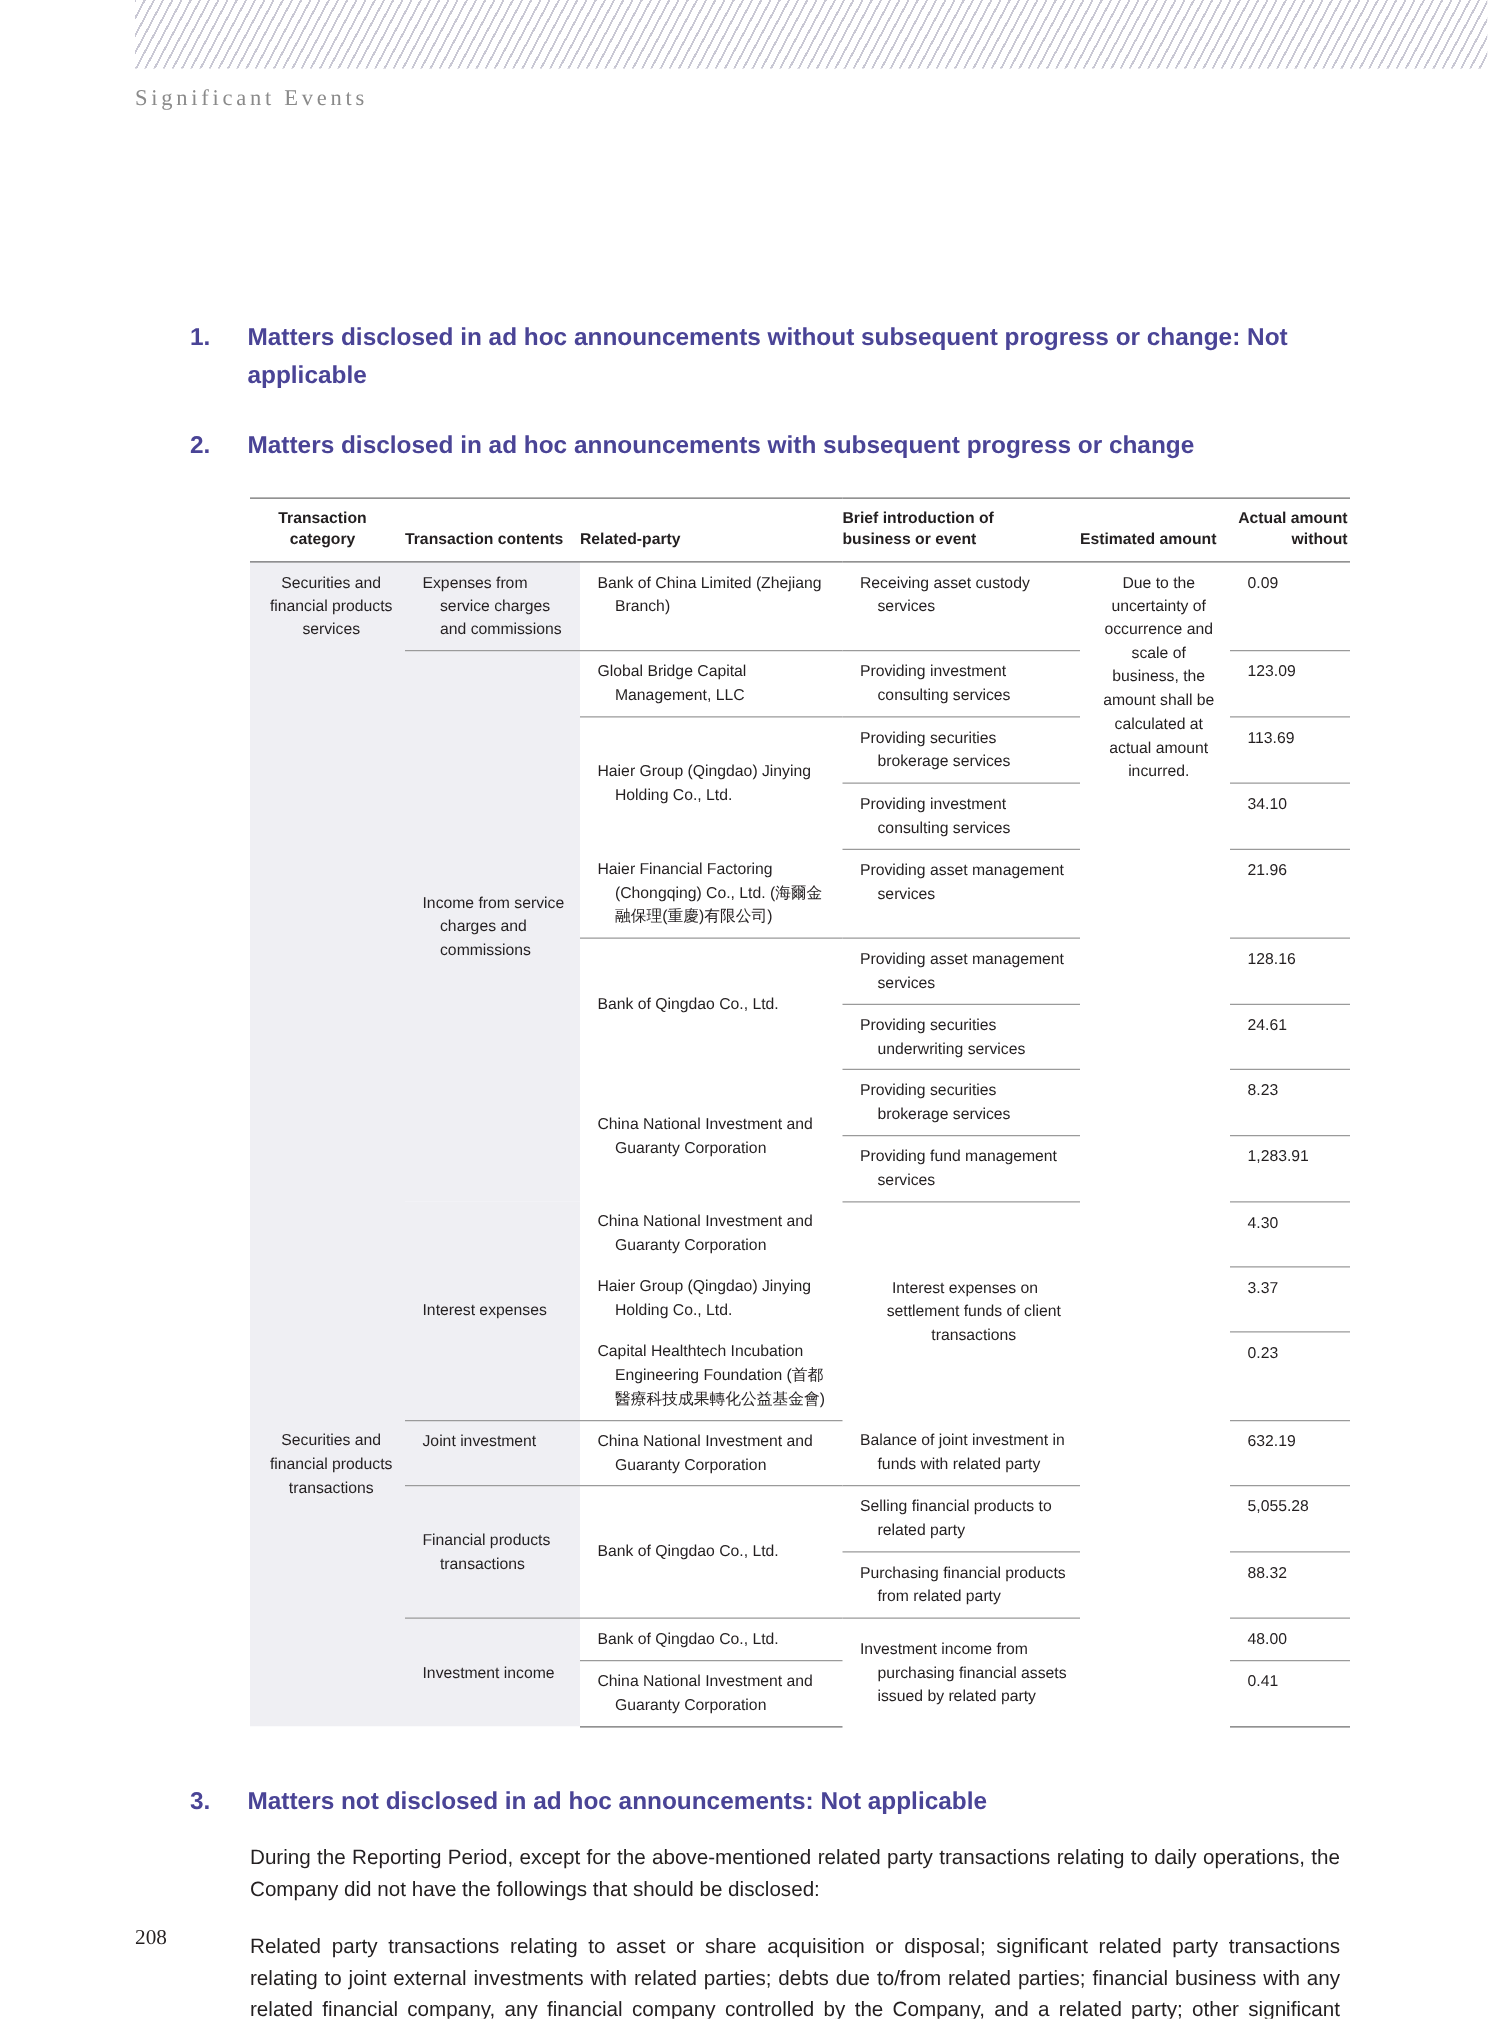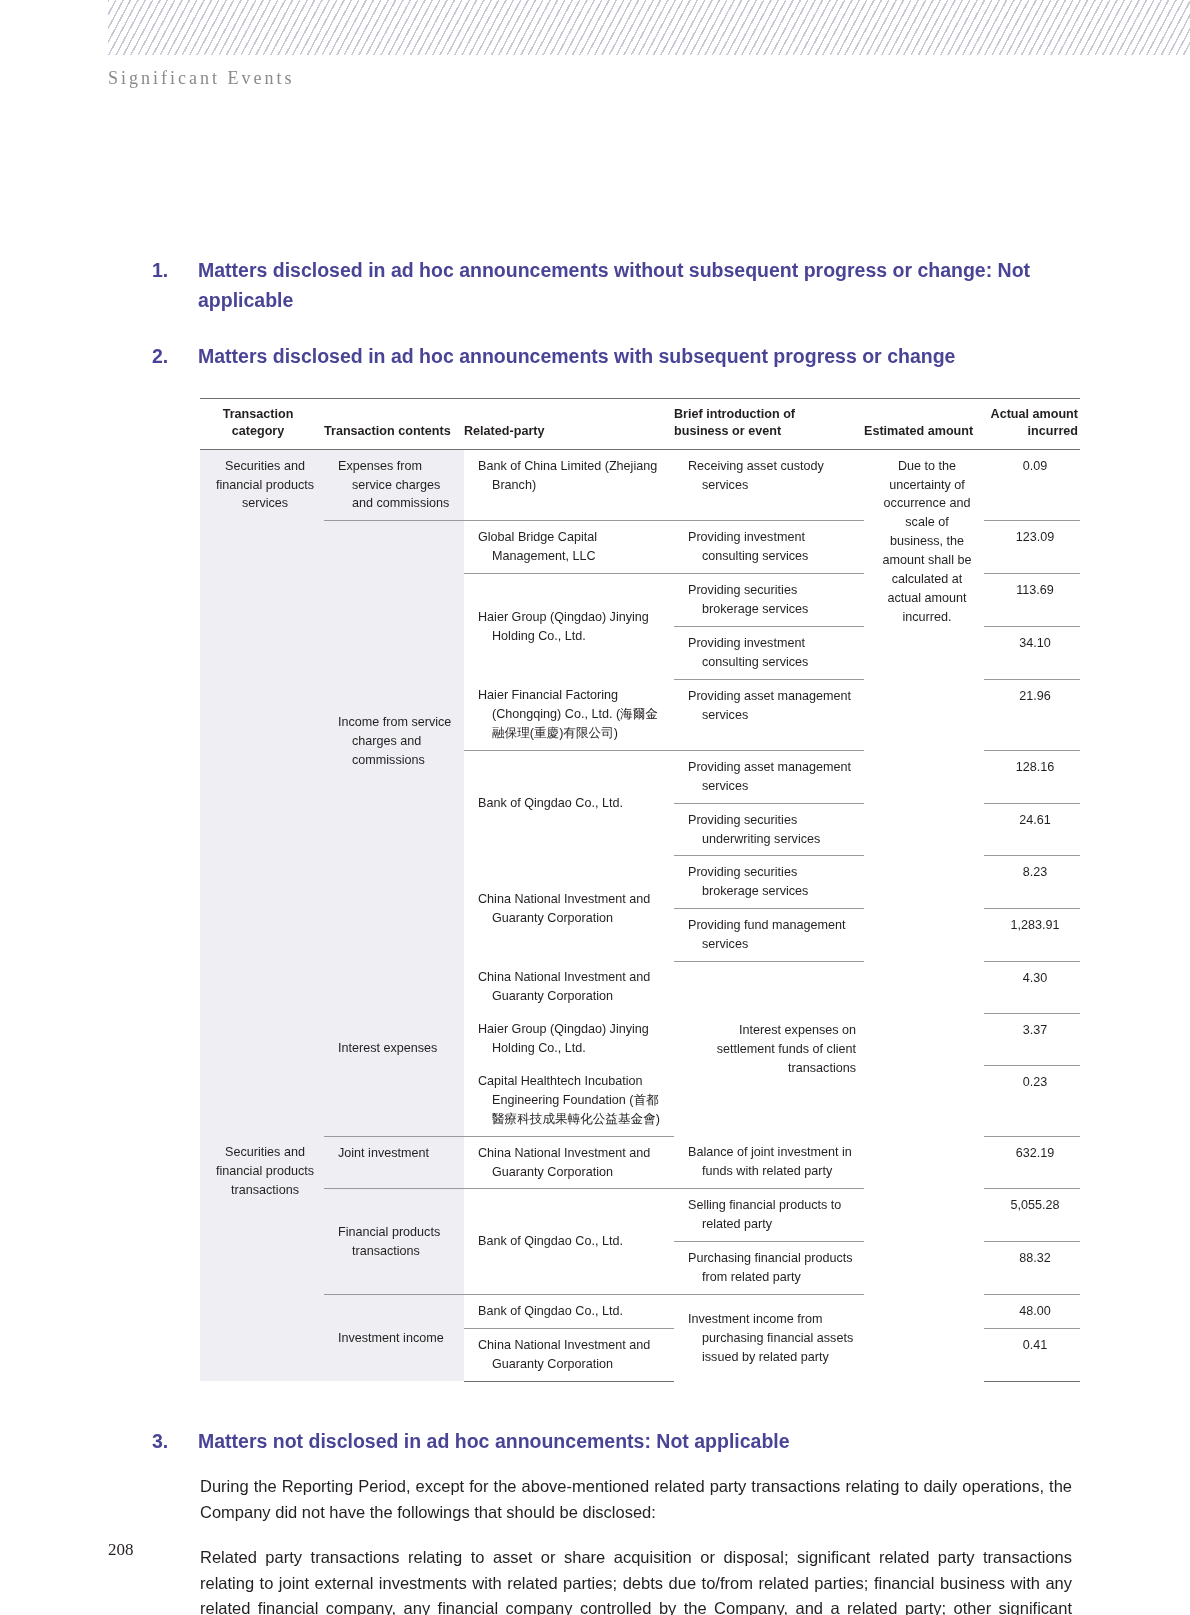--- a/index.html
+++ b/index.html
@@ -121,21 +121,21 @@
     padding-left: 0;
     padding-right: 10px;
   }
   td.est-cell {
     text-align: center;
     vertical-align: middle;
     padding: 0 12px;
     line-height: 1.6;
   }
   td.act-cell {
-    text-align: center;
+    text-align: left;
     padding-right: 2px;
     vertical-align: middle;
   }
   td.party-cell { padding-right: 12px; }
   td.brief-cell { padding-right: 10px; }
 
   .hang {
     padding-left: 14px;
     text-indent: -14px;
   }
@@ -201,21 +201,21 @@
           <th style="text-align:center;">Transaction category</th>
           <th>Transaction contents</th>
           <th>Related-party</th>
           <th>
             <span>Brief introduction of</span><br>
             <span>business or event</span>
           </th>
           <th style="">Estimated amount</th>
           <th class="num-col">
             <span>Actual amount</span><br>
-            <span>incurred</span>
+            <span>without</span>
           </th>
         </tr>
       </thead>
       <tbody>
 
         <tr>
           <td class="cat-cell" rowspan="12">Securities and financial products services</td>
           <td class="cont-cell rule-b">
             <div class="hang">Expenses from service charges and commissions</div>
           </td>
@@ -300,21 +300,21 @@
           <td class="act-cell rule-b">1,283.91</td>
         </tr>
 
         <tr>
           <td class="cont-cell rule-b" rowspan="3" style="vertical-align:middle;">
             <div class="hang">Interest expenses</div>
           </td>
           <td class="party-cell">
             <div class="hang">China National Investment and Guaranty Corporation</div>
           </td>
-          <td class="brief-cell" rowspan="3" style="vertical-align:middle;text-align:right;">
+          <td class="brief-cell" rowspan="3" style="vertical-align:middle;text-align:center;">
             <div class="hang">Interest expenses on settlement funds of client transactions</div>
           </td>
           <td class="act-cell rule-b">4.30</td>
         </tr>
         <tr>
           <td class="party-cell">
             <div class="hang">Haier Group (Qingdao) Jinying Holding Co., Ltd.</div>
           </td>
           <td class="act-cell rule-b">3.37</td>
         </tr>

